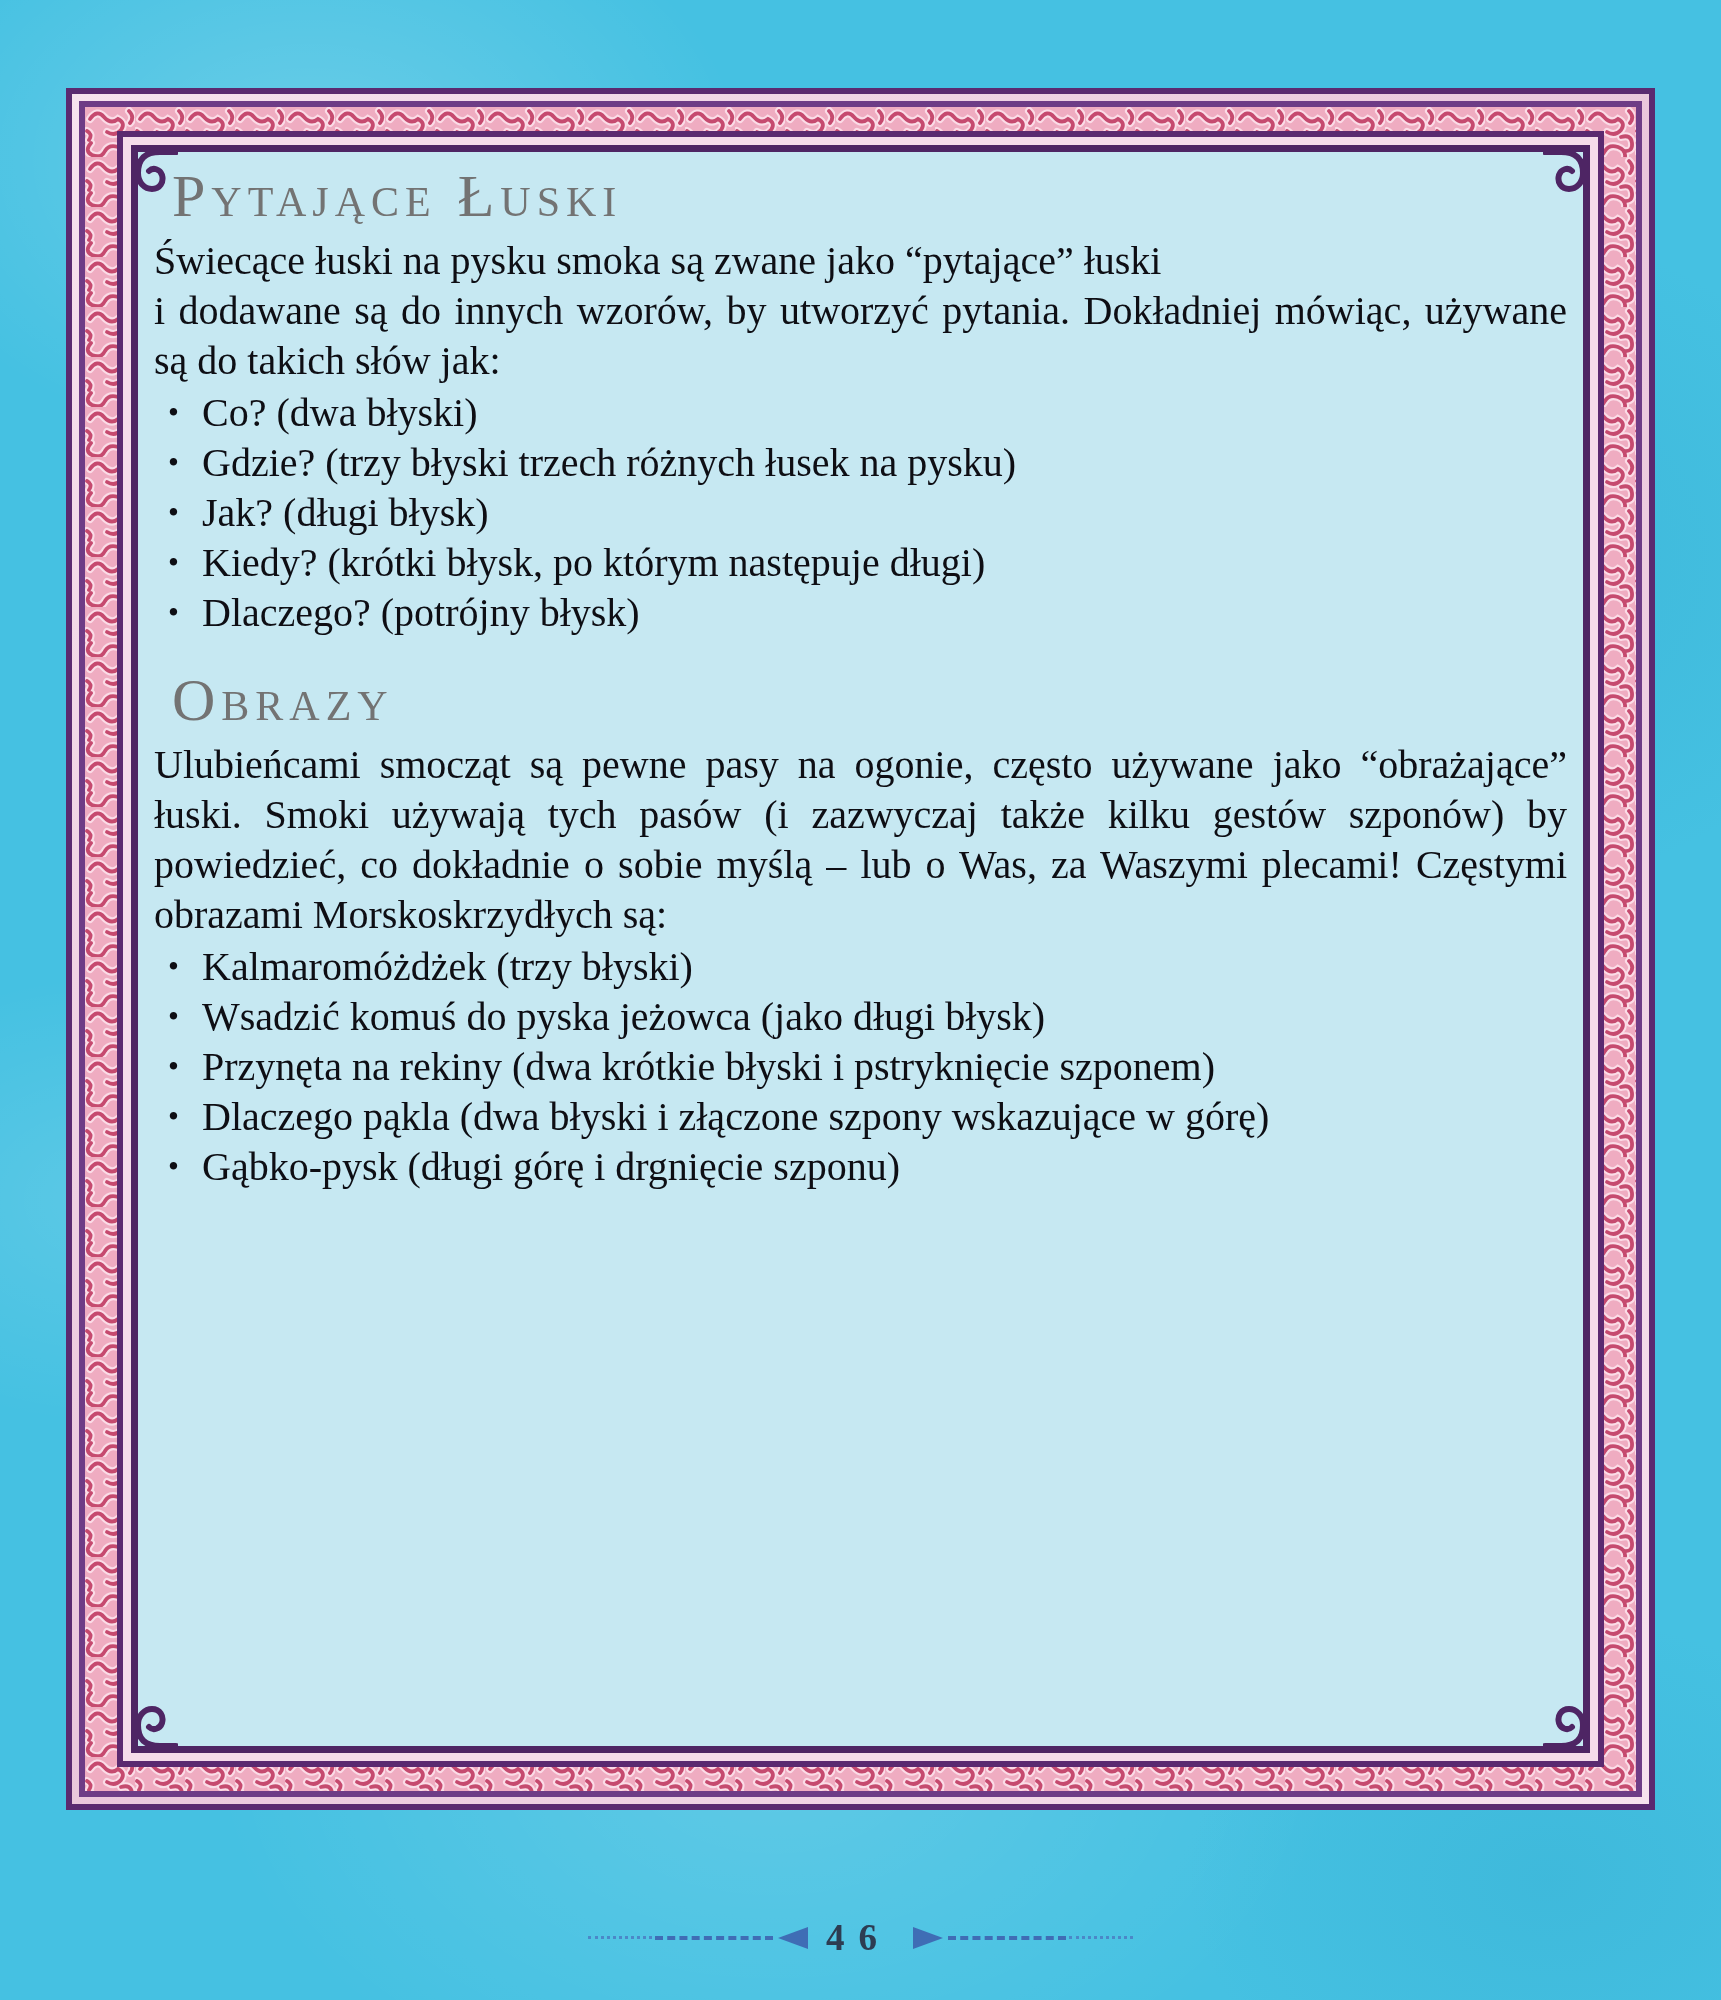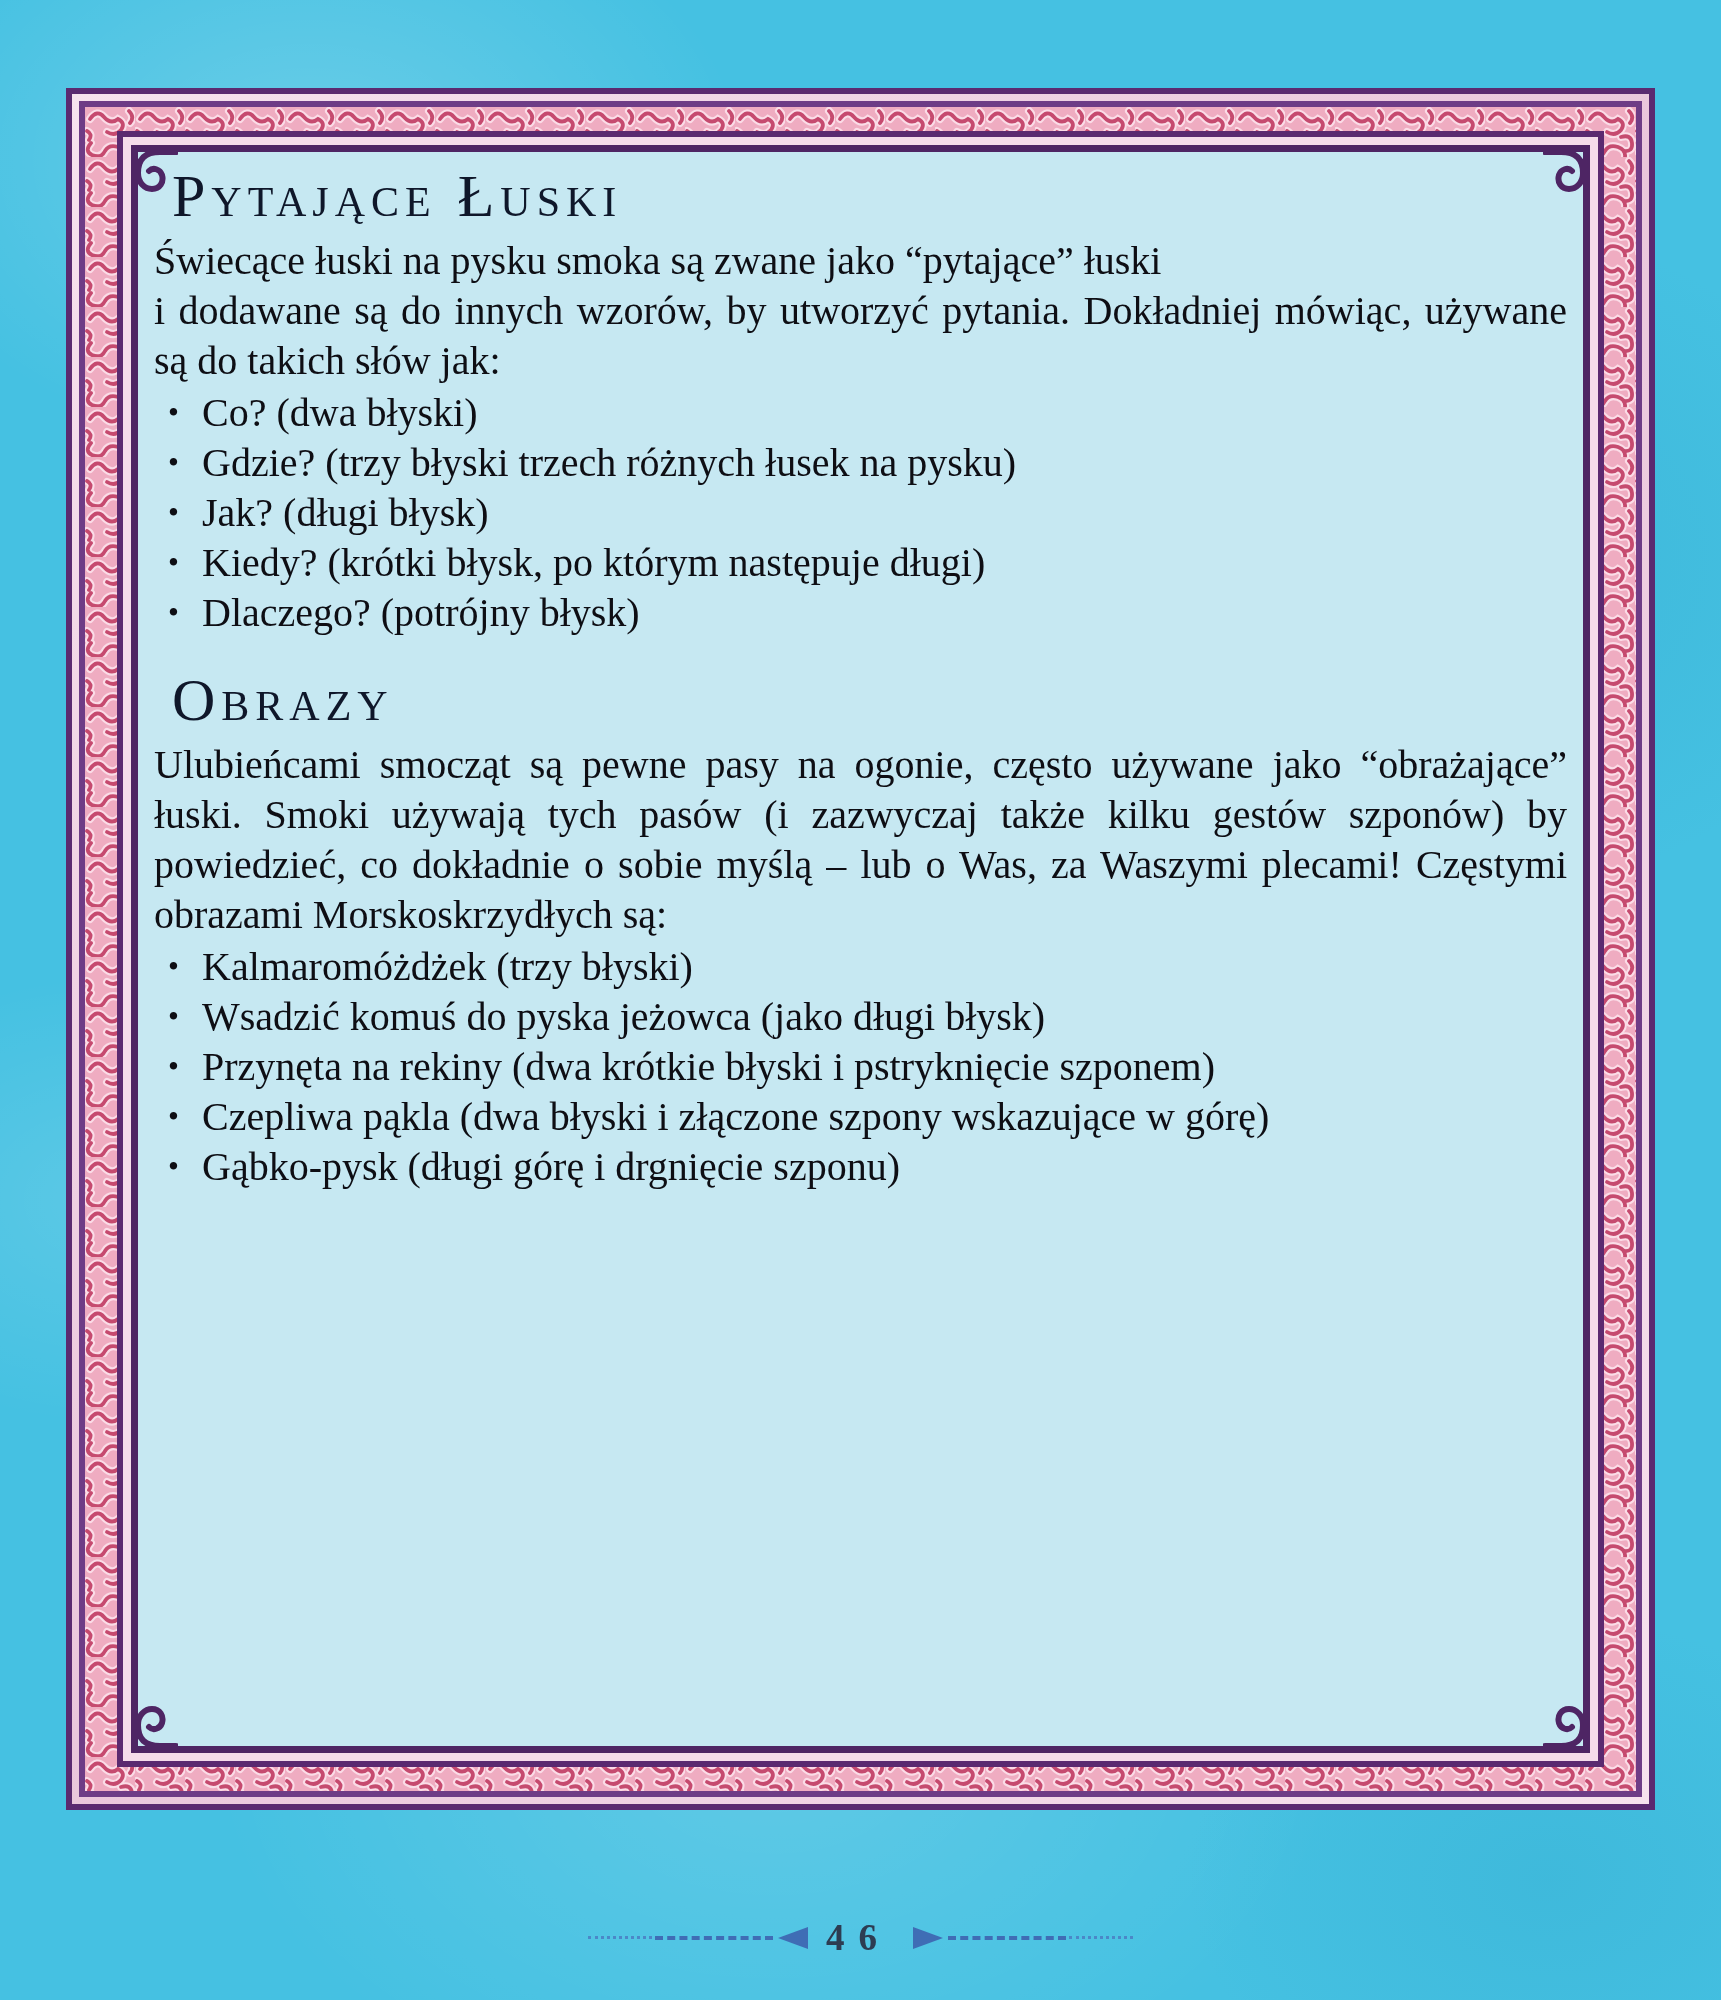--- a/index.html
+++ b/index.html
@@ -56,21 +56,21 @@
   .content {
     position:relative; z-index:1;
     padding: 6px 16px 0 16px;
     font-size: 40px;
     line-height: 50px;
     color:#0e0e14;
   }
   .heading {
     font-variant: small-caps;
     font-weight: normal;
-    color:#0f172a;
+    color:#737373;
     font-size: 60px;
     line-height: 64px;
     letter-spacing: 6px;
     margin: 6px 0 8px 18px;
   }
   .heading.second { margin-top: 30px; }
   p { margin:0; }
   .lead:empty { display:none; }
   .just { text-align: justify; }
 
@@ -177,21 +177,21 @@
                 </ul>
 
                 <h1 class="heading second">Obrazy</h1>
 
                 <p class="just">Ulubieńcami smocząt są pewne pasy na ogonie, często używane jako “obrażające” łuski. Smoki używają tych pasów (i zazwyczaj także kilku gestów szponów) by powiedzieć, co dokładnie o sobie myślą – lub o Was, za Waszymi plecami! Częstymi obrazami Morskoskrzydłych są:</p>
 
                 <ul class="bullets">
                   <li>Kalmaromóżdżek (trzy błyski)</li>
                   <li>Wsadzić komuś do pyska jeżowca (jako długi błysk)</li>
                   <li>Przynęta na rekiny (dwa krótkie błyski i pstryknięcie szponem)</li>
-                  <li>Czepliwa pąkla (dwa błyski i złączone szpony wskazujące w górę)</li>
+                  <li>Dlaczego pąkla (dwa błyski i złączone szpony wskazujące w górę)</li>
                   <li>Gąbko-pysk (długi górę i drgnięcie szponu)</li>
                 </ul>
 
               </div>
             </div>
           </div>
 
         </div>
       </div>
     </div>

